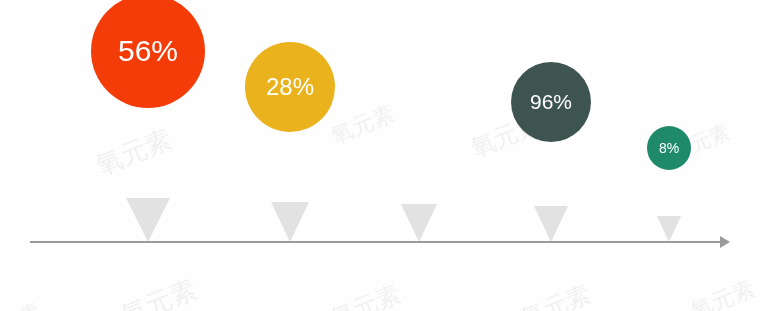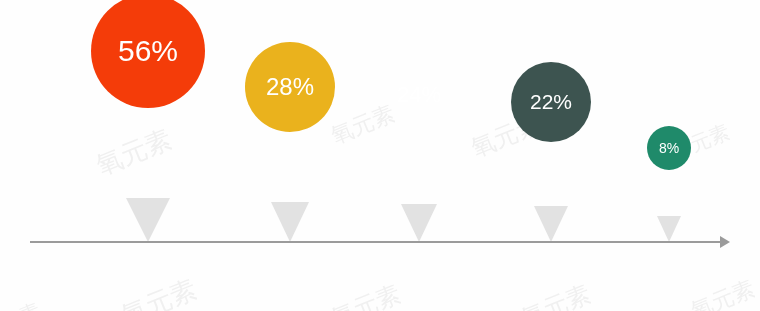--- a/index.html
+++ b/index.html
@@ -116,21 +116,21 @@
       </div>
       <div class="pin" style="left: 339px; width: 160px; height: 242px; bottom: 69px;">
         <div class="tail" style="border-left-width: 18px; border-right-width: 18px; border-top-width: 38px; border-top-color: rgb(226, 226, 226); bottom: 0px;"></div>
         <div class="bubble" style="width: 84px; height: 84px; font-size: 22px; bottom: 105px;">
           <span>24%</span>
         </div>
       </div>
       <div class="pin" style="left: 471px; width: 160px; height: 242px; bottom: 69px;">
         <div class="tail" style="border-left-width: 17px; border-right-width: 17px; border-top-width: 36px; border-top-color: rgb(226, 226, 226); bottom: 0px;"></div>
         <div class="bubble" style="width: 80px; height: 80px; background: rgb(61, 84, 80); font-size: 21px; bottom: 100px;">
-          <span>22%</span>
+          <span>96%</span>
         </div>
       </div>
       <div class="pin" style="left: 589px; width: 160px; height: 242px; bottom: 69px;">
         <div class="tail" style="border-left-width: 12px; border-right-width: 12px; border-top-width: 26px; border-top-color: rgb(226, 226, 226); bottom: 0px;"></div>
         <div class="bubble" style="width: 44px; height: 44px; background: rgb(31, 138, 106); font-size: 14px; bottom: 72px;">
           <span>8%</span>
         </div>
       </div>
     </div>
 

